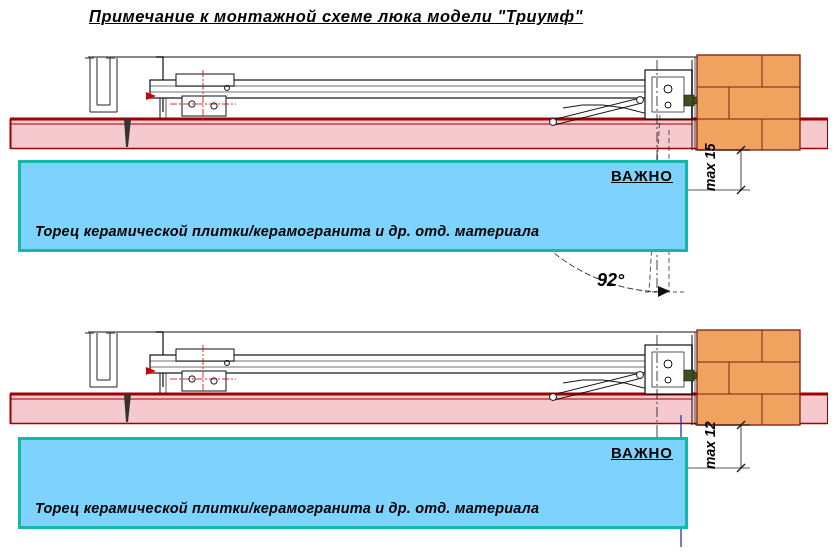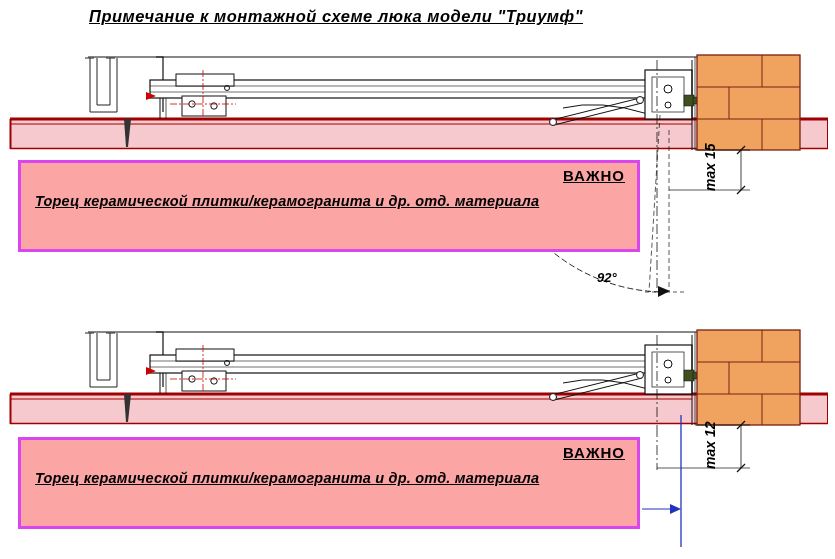--- a/index.html
+++ b/index.html
@@ -2,34 +2,34 @@
 <html><head>
 <meta charset="utf-8">
 <style>
   html,body{margin:0;padding:0;background:#fff;}
   body{width:835px;height:559px;position:relative;overflow:hidden;
        font-family:"Liberation Sans","DejaVu Sans",sans-serif;color:#000;}
   .page-title{position:absolute;top:7px;left:0;width:672px;text-align:center;
       font-size:16.5px;font-weight:bold;font-style:italic;text-decoration:underline;letter-spacing:.5px;}
   svg.linework{position:absolute;left:0;top:0;z-index:1;}
   .note-box{position:absolute;left:18px;width:616px;height:86px;z-index:2;
-      background:#fca5a5;border:3px solid #d946ef;box-sizing:content-box;}
+      background:#7dd3fc;border:3px solid #14b8a6;box-sizing:content-box;padding-left:48px;}
   .note-box .important{position:absolute;top:4px;right:12px;font-size:15px;font-weight:bold;
       text-decoration:underline;letter-spacing:1px;}
   .note-box .nline{position:absolute;left:14px;font-size:14.5px;font-style:italic;font-weight:600;
-      text-decoration:underline;white-space:nowrap;letter-spacing:.2px;}
+      white-space:nowrap;letter-spacing:.2px;margin-top:30px;}
   .note-box .l1{top:30px;}
   .note-box .l2{top:53px;}
   #box1{top:160px;}
   #box2{top:437px;}
   .dim-label{position:absolute;z-index:2;font-size:14px;font-style:italic;font-weight:600;
       transform:rotate(-90deg);transform-origin:0 0;white-space:nowrap;}
   #dim1{left:702px;top:191px;}
   #dim2{left:702px;top:469px;}
-  .angle-label{position:absolute;z-index:2;left:597px;top:270px;font-size:13px;font-style:italic;font-weight:600;}
+  .angle-label{position:absolute;z-index:2;left:597px;top:270px;font-size:18px;font-style:italic;font-weight:600;}
 </style>
 </head>
 <body>
 
 <div class="page-title">Примечание к монтажной схеме люка модели "Триумф"</div>
 
 <svg class="linework" width="835" height="559" viewBox="0 0 835 559">
   <defs>
     <g id="hatch">
 

